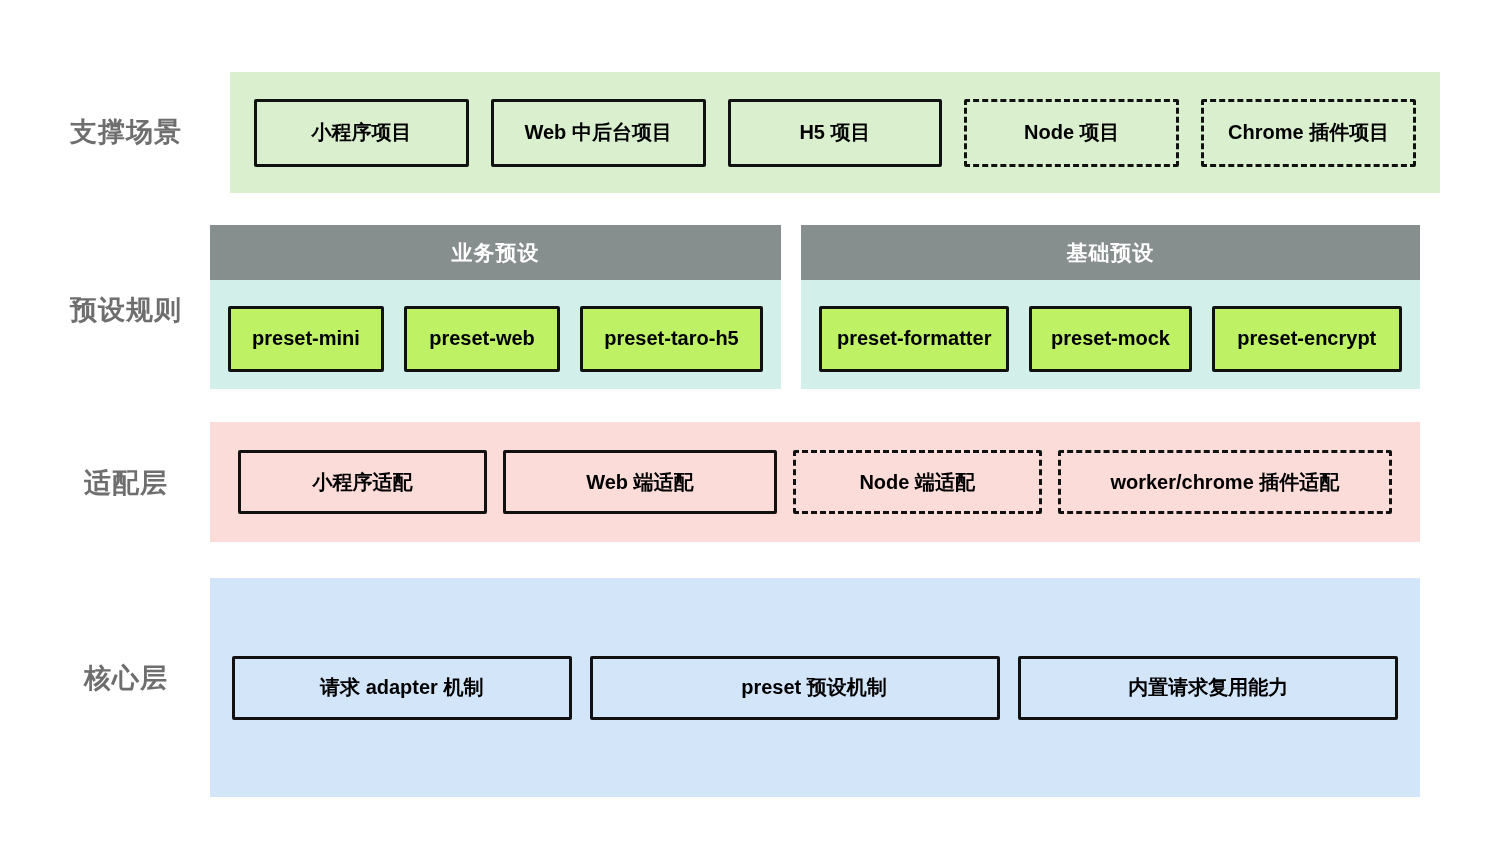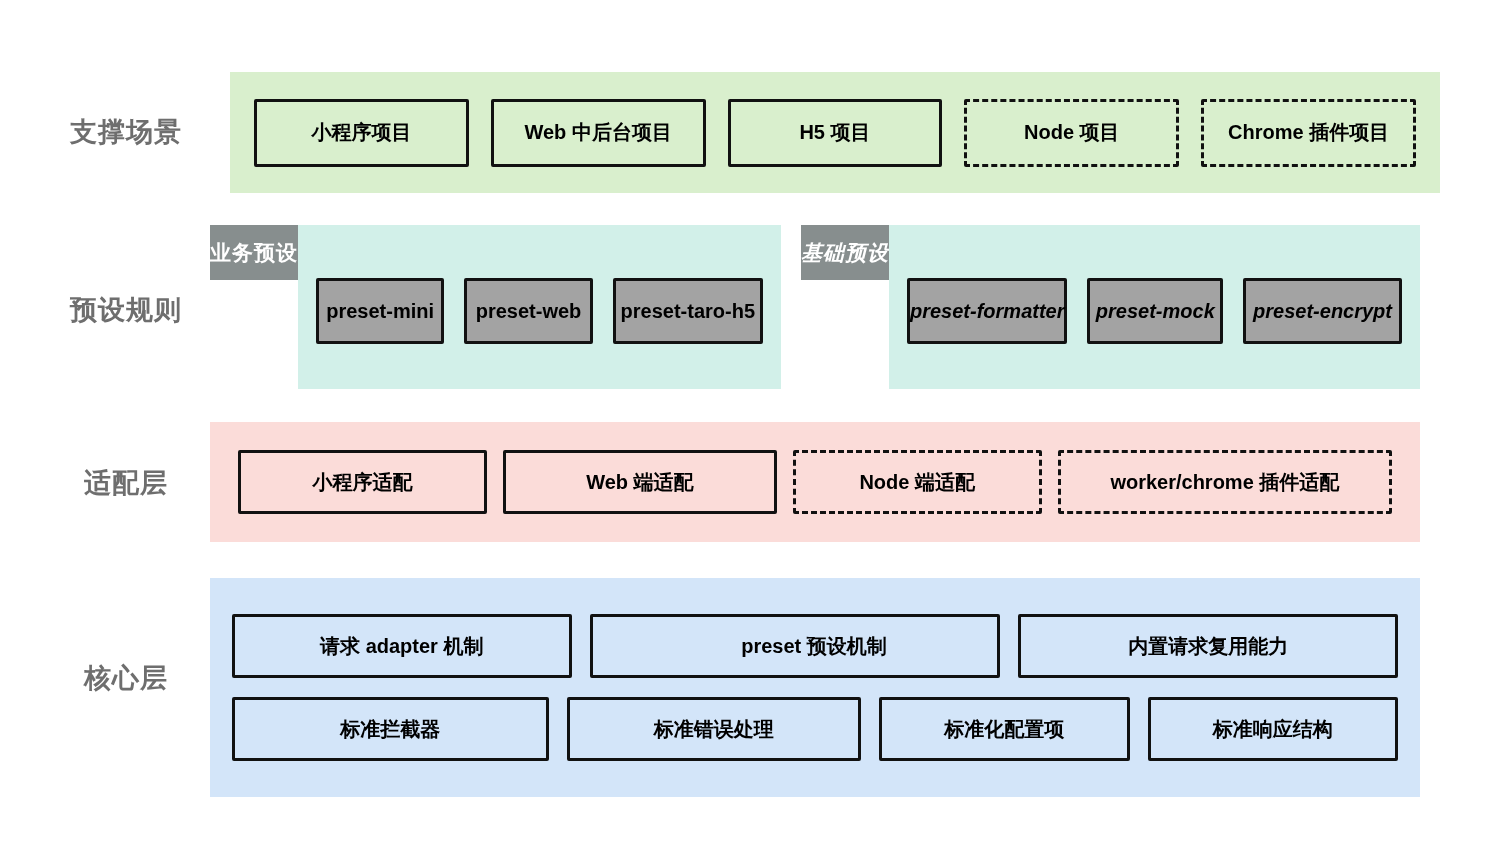--- a/index.html
+++ b/index.html
@@ -50,34 +50,34 @@
     background: #d9efcd;
     padding: 16px 24px; gap: 22px; margin-left: 20px;
   }
   .panel.scenarios .box { flex: 1; height: 68px; background: #d9efcd; }
 
   
   .preset-wrap {
     position: absolute; left: 210px; top: 225px; width: 1210px; height: 164px;
     display: flex; gap: 20px;
   }
-  .preset-group { display: flex; flex-direction: row; justify-content: flex-end; }
+  .preset-group { display: flex; flex-direction: column; justify-content: flex-end; }
   .preset-group.business { width: 571px; }
-  .preset-group.basic { flex: 1; font-style: italic; }
+  .preset-group.basic { flex: 1; }
   .preset-header {
     height: 55px; background: #878e8e;
     display: flex; align-items: center; justify-content: center;
     color: #ffffff; font-size: 21px; font-weight: bold; letter-spacing: 1px;
   }
   .preset-body {
     flex: 1; background: #d2f0e9;
     display: flex; align-items: center;
     padding: 0 18px; gap: 20px; box-sizing: border-box;
   }
-  .preset-body .box { height: 66px; background: #a3a3a3; flex: 1; margin-top: 8px; }
+  .preset-body .box { height: 66px; background: #bef264; flex: 1; margin-top: 8px; }
   .preset-body .box.wide { flex: 1.18; }
 
   
   .panel.adapters {
     left: 210px; top: 422px; width: 1210px; height: 120px;
     background: #fbdcd9;
     padding: 0 28px; gap: 16px;
   }
   .panel.adapters .box { height: 64px; background: #fbdcd9; flex: 1; }
   .panel.adapters .box.w-web { flex: 1.1; }
@@ -139,21 +139,15 @@
     <div class="box dashed w-worker">worker/chrome 插件适配</div>
   </div>
 
   <div class="layer-label" style="top:658px">核心层</div>
   <div class="panel core">
     <div class="core-row r1">
       <div class="box m1">请求 adapter 机制</div>
       <div class="box m2">preset 预设机制</div>
       <div class="box m3">内置请求复用能力</div>
     </div>
-    <div class="core-row r2">
-      <div class="box s1">标准拦截器</div>
-      <div class="box s2">标准错误处理</div>
-      <div class="box s3">标准化配置项</div>
-      <div class="box s4">标准响应结构</div>
-    </div>
   </div>
 
 </div>
 
 </body></html>

